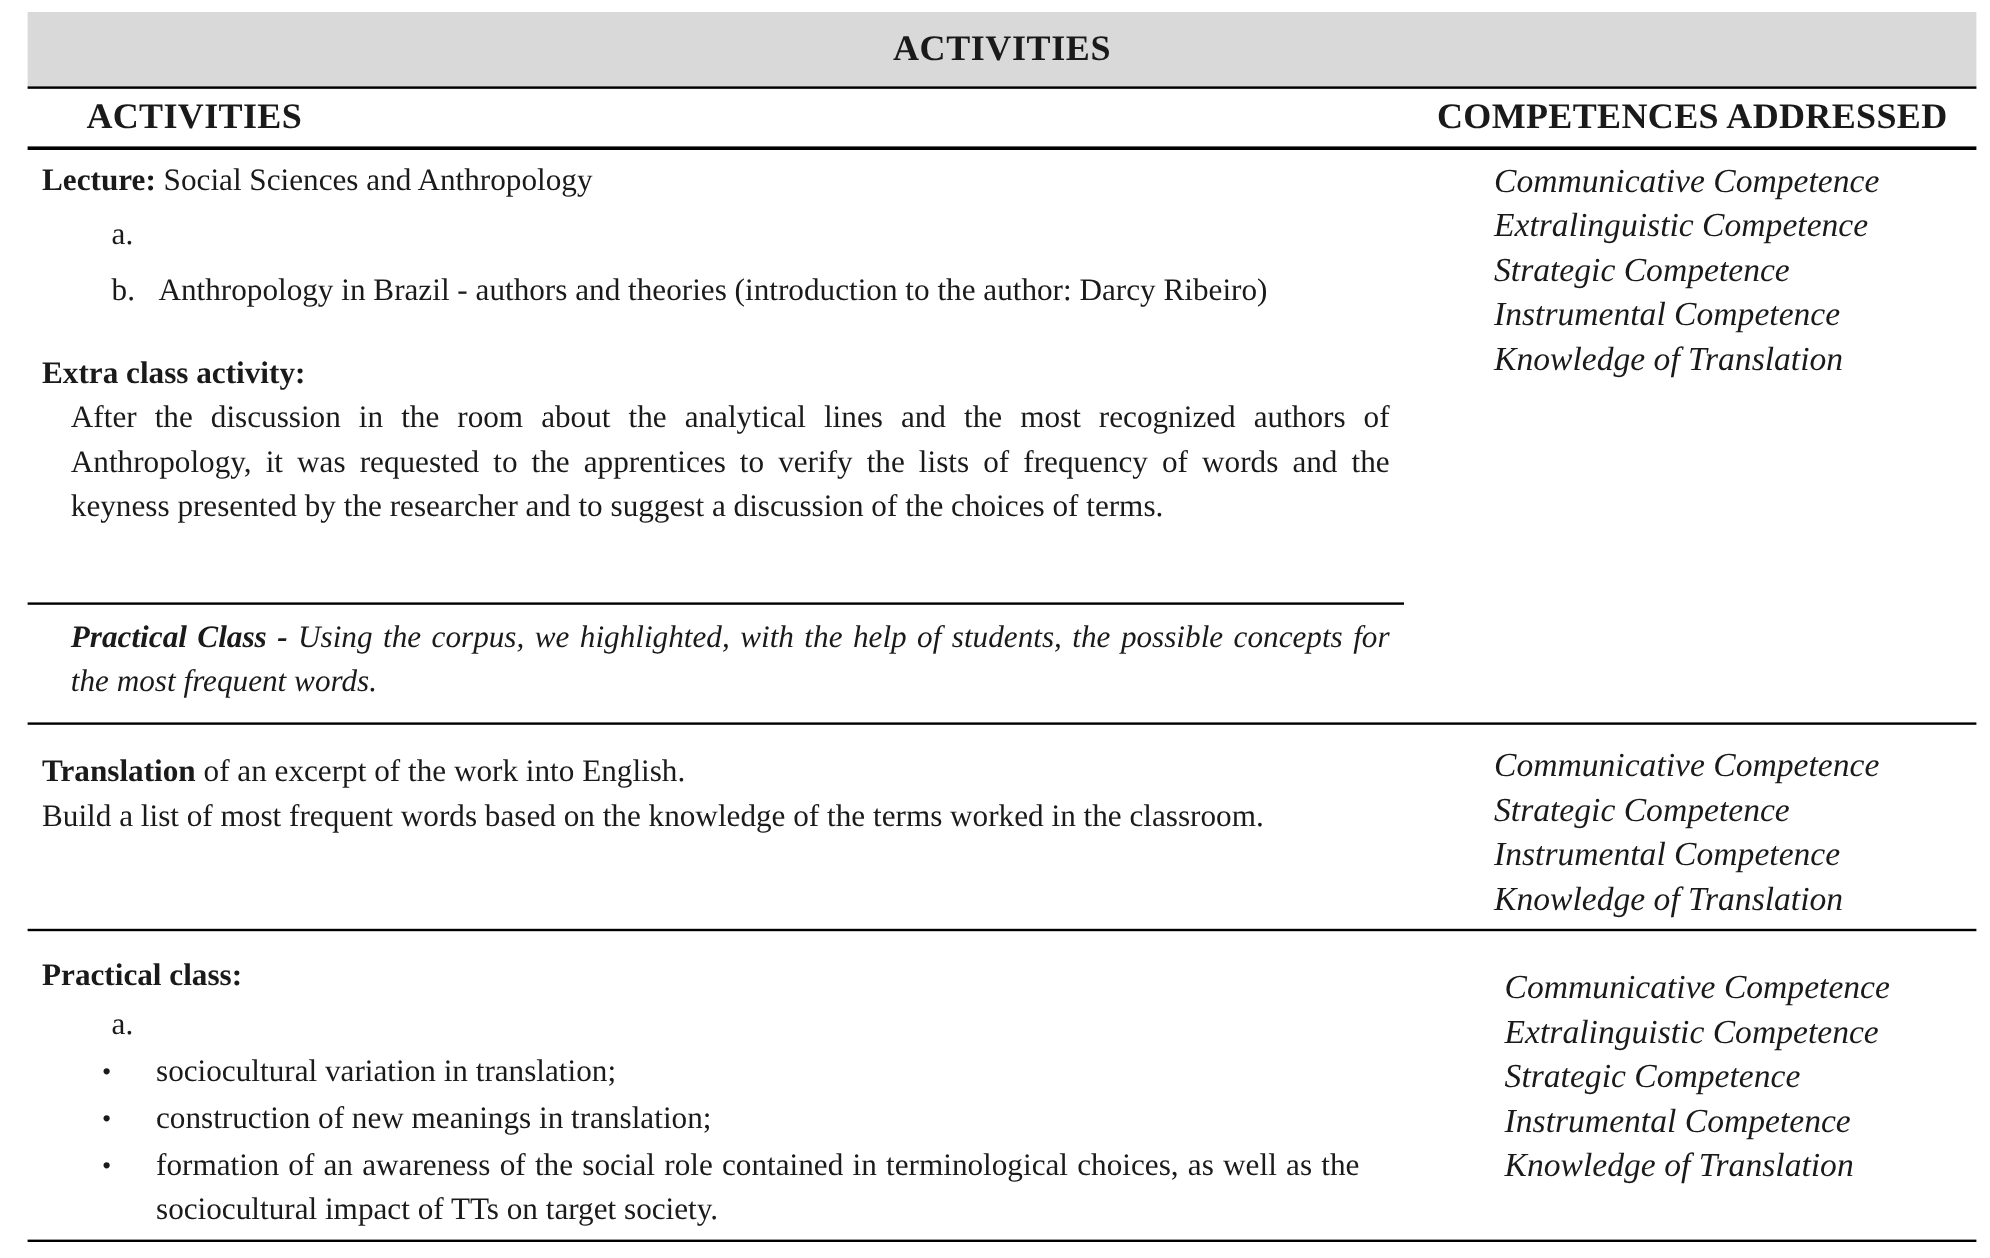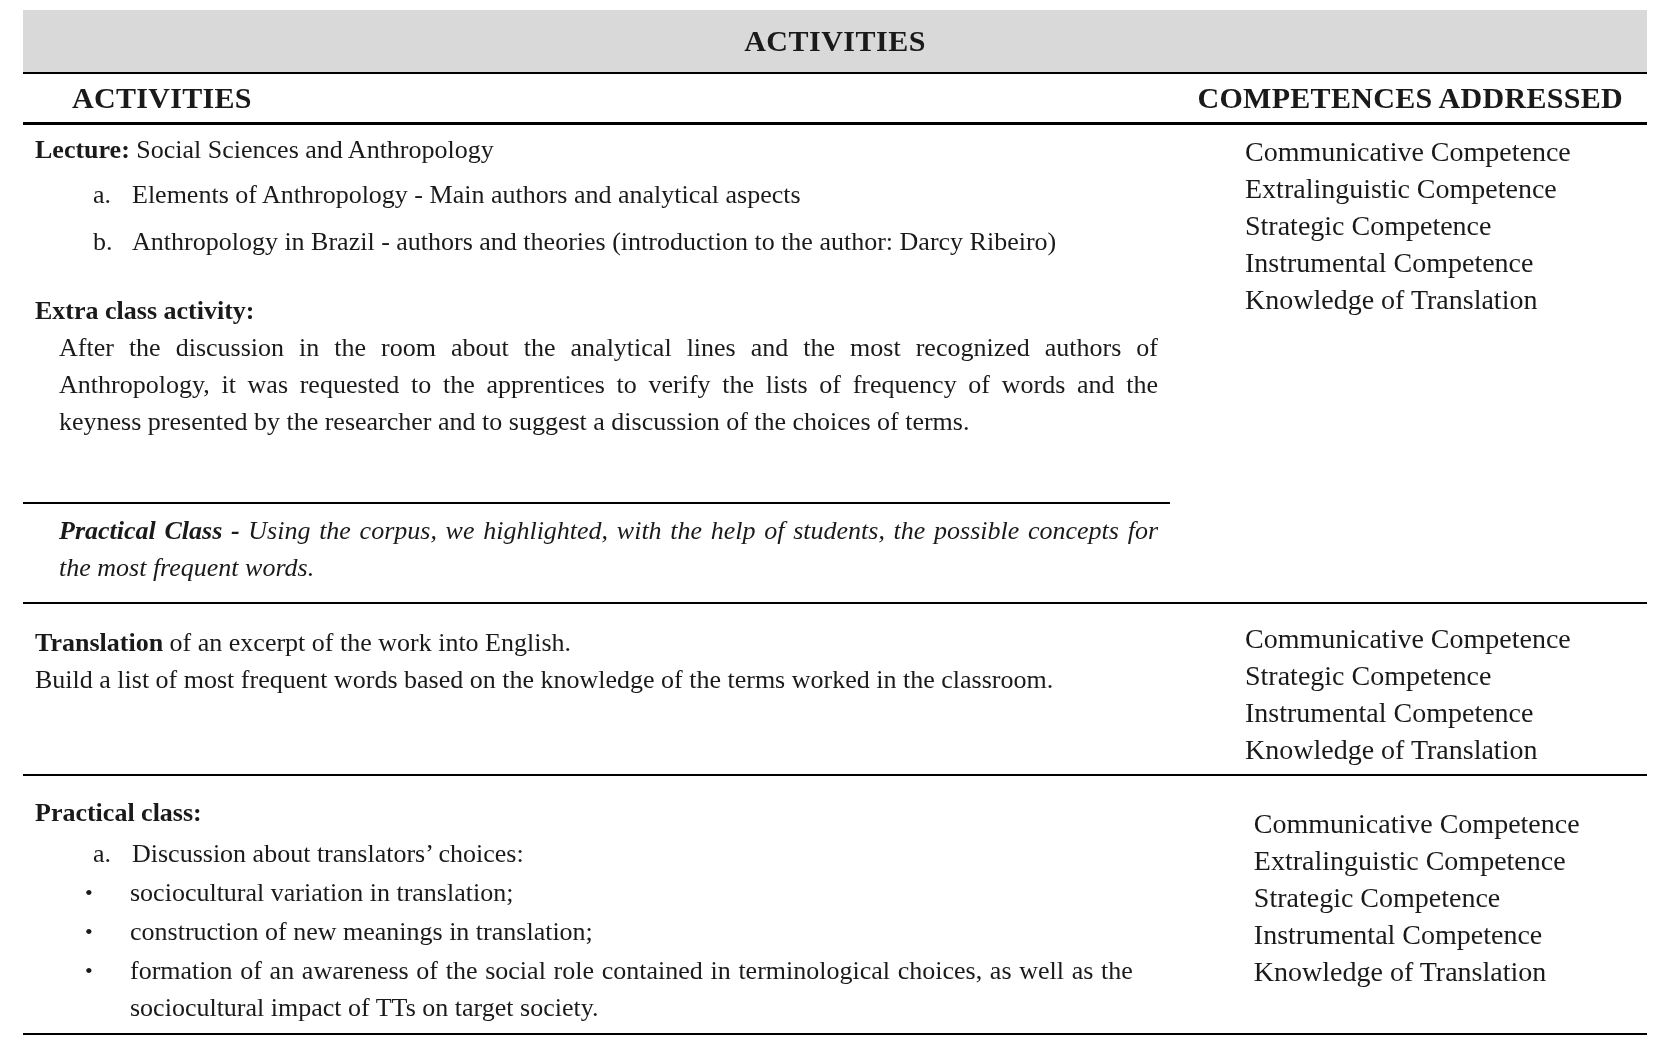--- a/index.html
+++ b/index.html
@@ -83,21 +83,21 @@
   .li-b { margin-top: 10px; }
   .li-b .li-text { padding-right: 40px; }
   .extra-heading { margin-top: 32px; }
   .just { text-align: justify; margin-left: 24px; }
   .practical-para { padding-top: 8px; font-style: italic; }
   .row2-left { padding-top: 20px; }
   .row2-build { text-align: justify; }
   .comp-list-1 { padding-top: 8px; }
   .comp-list-2 { padding-top: 16px; }
   .comp-list-3 { padding-top: 29px; }
-  .comp-line { white-space: nowrap; }
+  .comp-line { white-space: nowrap; font-style: italic; }
   .row3-left { padding-top: 18px; }
   .bullet-item {
     display: flex;
     margin-left: 50px;
     margin-top: 2px;
   }
   .bullet-item .bmarker { width: 45px; flex: 0 0 45px; font-size: 22px; }
   .bullet-item .btext { flex: 1; }
   .bullet-3 .btext { text-align: justify; }
   .li-disc { margin-top: 4px; }
@@ -116,21 +116,20 @@
     <span>ACTIVITIES</span>
     <span>COMPETENCES ADDRESSED</span>
   </div>
 
   <div class="row row-1">
     <div class="cell-left">
       <div class="subblock-1 pad-lr">
         <p class="lecture-line"><b>Lecture:</b><span> Social Sciences and Anthropology</span></p>
         <div class="list-item li-a">
           <span class="marker">a.</span>
-          <span class="li-text">Elements of Anthropology - Main authors and analytical aspects</span>
         </div>
         <div class="list-item li-b">
           <span class="marker">b.</span>
           <span class="li-text">Anthropology in Brazil - authors and theories (introduction to the author: Darcy Ribeiro)</span>
         </div>
         <p class="extra-heading"><b>Extra class activity:</b></p>
         <p class="just">After the discussion in the room about the analytical lines and the most recognized authors of Anthropology, it was requested to the apprentices to verify the lists of frequency of words and the keyness presented by the researcher and to suggest a discussion of the choices of terms.</p>
       </div>
       <div class="divider"></div>
       <div class="subblock-2 pad-lr">
@@ -157,21 +156,20 @@
       <p class="comp-line">Instrumental Competence</p>
       <p class="comp-line">Knowledge of Translation</p>
     </div>
   </div>
 
   <div class="row row-3">
     <div class="cell-left pad-lr row3-left">
       <p><b>Practical class:</b></p>
       <div class="list-item li-disc">
         <span class="marker">a.</span>
-        <span class="li-text">Discussion about translators’ choices:</span>
       </div>
       <div class="bullet-item">
         <span class="bmarker">•</span>
         <span class="btext">sociocultural variation in translation;</span>
       </div>
       <div class="bullet-item">
         <span class="bmarker">•</span>
         <span class="btext">construction of new meanings in translation;</span>
       </div>
       <div class="bullet-item bullet-3">

